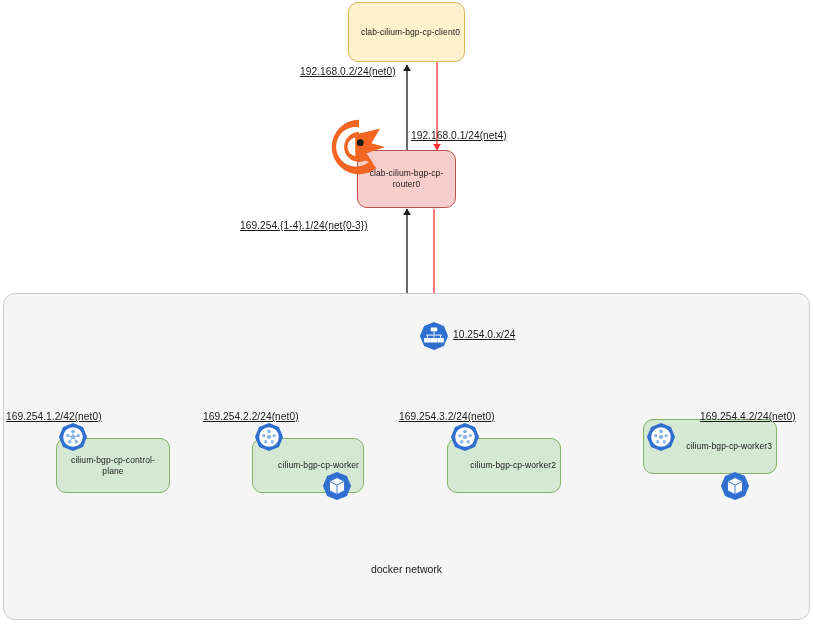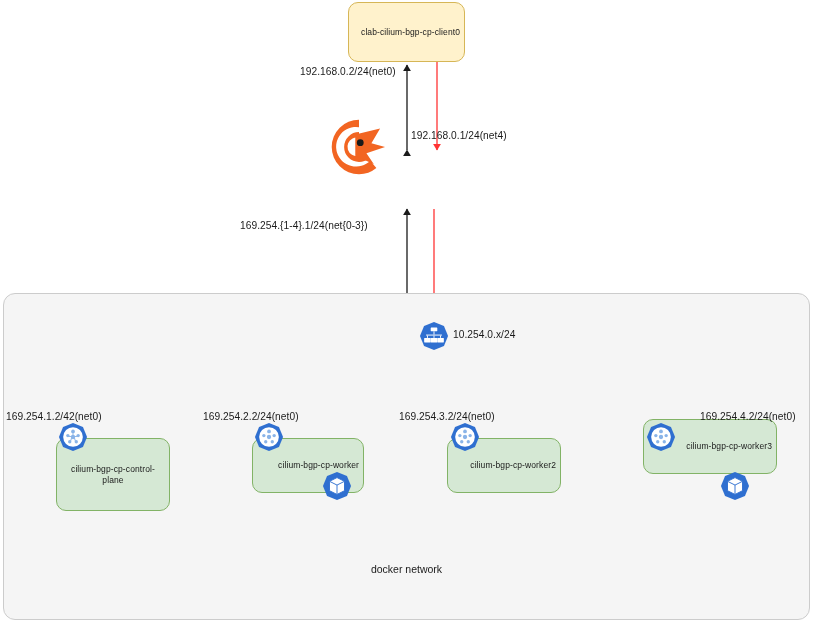--- a/index.html
+++ b/index.html
@@ -62,20 +62,21 @@
   }
 
   
   .elabel {
     position: absolute;
     font-size: 10.2px;
     color: #1a1a1a;
     white-space: nowrap;
     z-index: 5;
     letter-spacing: 0.05px;
+    text-decoration: underline;
   }
 
   
   .badge {
     position: absolute;
     z-index: 6;
     width: 30px; height: 30px;
     line-height: 0;
   }
   .badge svg { display: block; width: 100%; height: 100%; }
@@ -142,20 +143,23 @@
       <path d="M430,352 C420,380 350,400 338,470" marker-end="url(#ah-red)"></path>
 
       <path d="M436,352 C448,398 560,418 690,440 C716,448 726,452 731,463" marker-end="url(#ah-red)"></path>
     </g>
   </svg>
 
   <div class="node node-yellow" style="left:348px; top:2px; width:117px; height:60px;">
     <span>clab-cilium-bgp-cp-client0</span>
   </div>
 
+  <div class="node node-red" style="left:357px; top:150px; width:99px; height:58px;">
+    <span>clab-cilium-bgp-cp-router0</span>
+  </div>
 
   <div class="frr-logo" style="left:328px; top:116px;">
     <svg viewBox="0 0 100 100" xmlns="http://www.w3.org/2000/svg">
 
       <path d="M50 6 A44 44 0 1 0 50 94 A44 44 0 0 0 78 84 L68 72
                A32 32 0 1 1 50 18 Z" fill="#f26522"></path>
 
       <path d="M50 26 A24 24 0 1 0 50 74 A24 24 0 0 0 66 68 L58 59
                A15 15 0 1 1 50 35 Z" fill="#f26522"></path>
 
@@ -175,21 +179,21 @@
         <rect x="17" y="31" width="2" height="5"></rect>
         <rect x="31" y="31" width="2" height="5"></rect>
         <rect x="45" y="31" width="2" height="5"></rect>
         <rect x="11" y="36" width="14" height="10" rx="1"></rect>
         <rect x="25" y="36" width="14" height="10" rx="1"></rect>
         <rect x="39" y="36" width="14" height="10" rx="1"></rect>
       </g>
     </svg>
   </div>
 
-  <div class="node node-green" style="left:56px; top:438px; width:114px; height:73px;">
+  <div class="node node-green" style="left:56px; top:438px; width:114px; height:55px;">
     <span>cilium-bgp-cp-control-plane</span>
   </div>
   <div class="badge" style="left:58px; top:422px;">
     <svg viewBox="0 0 64 64" xmlns="http://www.w3.org/2000/svg">
       <path d="M32 2 L53.2 10.8 L62 32 L53.2 53.2 L32 62 L10.8 53.2 L2 32 L10.8 10.8 Z" fill="#2f6fd0"></path>
       <circle cx="32" cy="32" r="21" fill="#ffffff"></circle>
       <g fill="#8ab4e8">
         <circle cx="32" cy="20" r="4"></circle>
         <circle cx="21" cy="29" r="3.6"></circle>
         <circle cx="43" cy="29" r="3.6"></circle>

